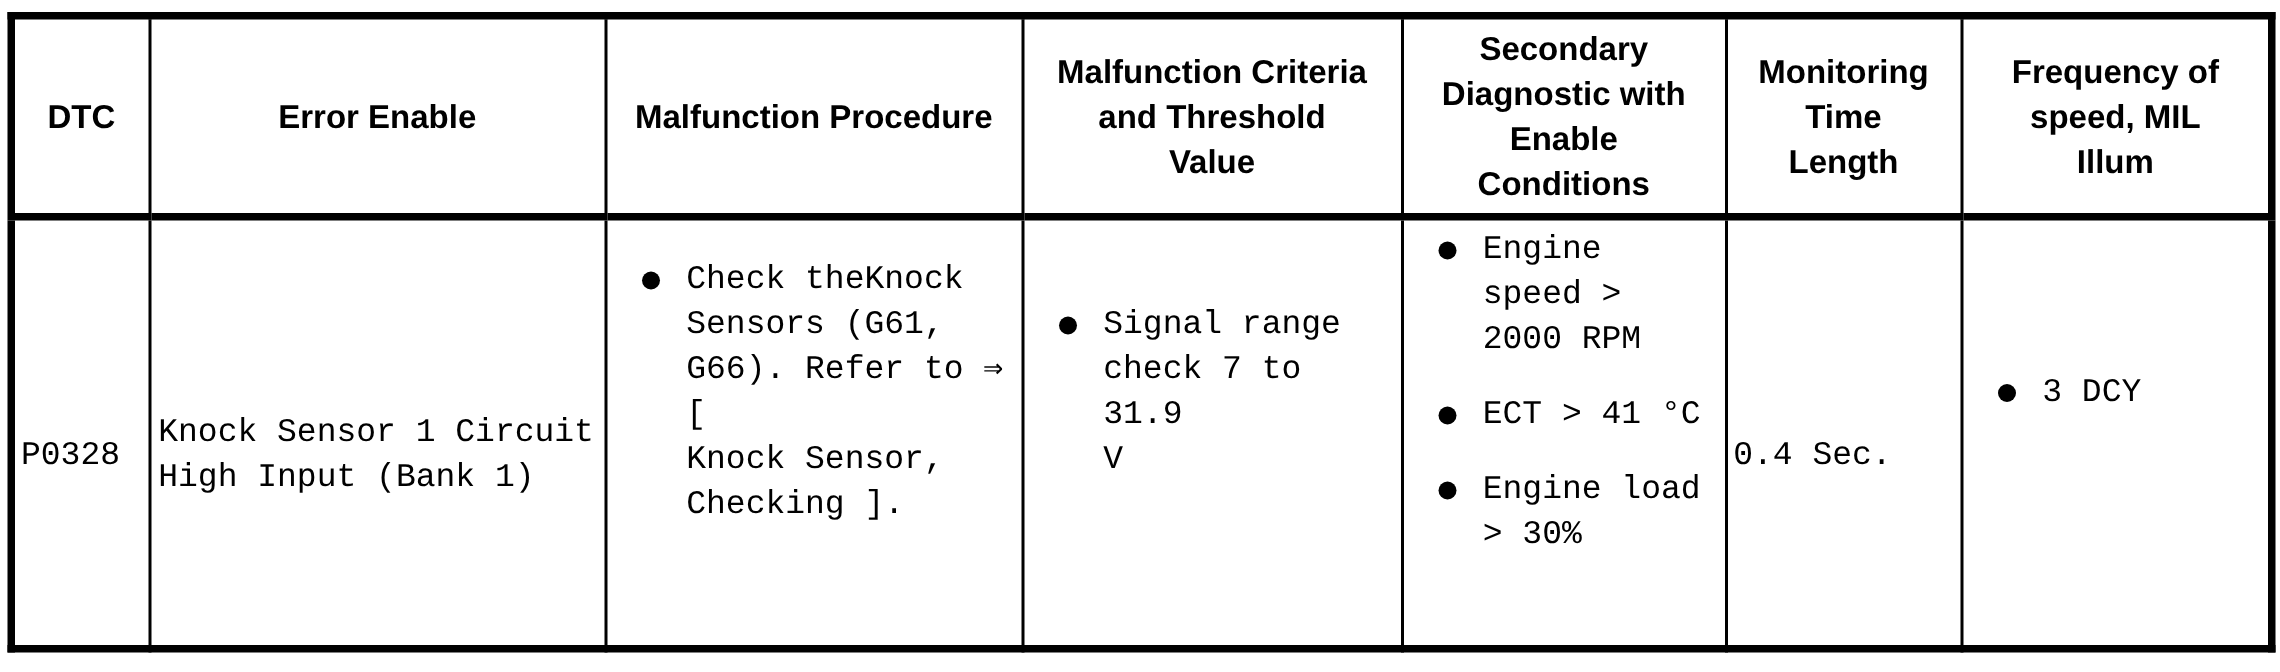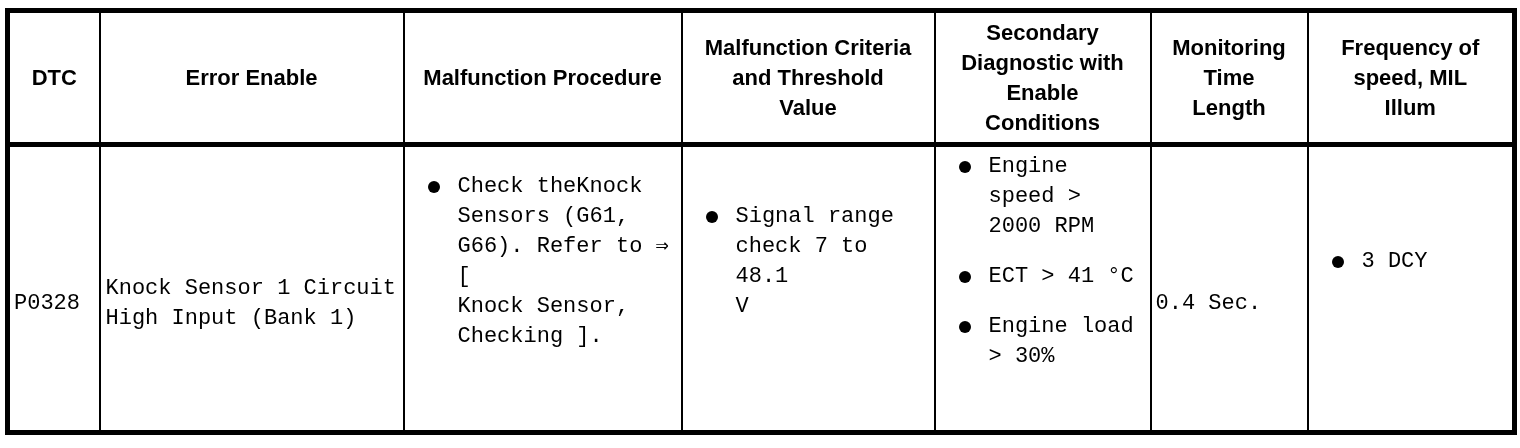--- a/index.html
+++ b/index.html
@@ -125,21 +125,21 @@
         </td>
         <td class="cell-diag">
           <ul class="bullet-list"><li><span class="bullet-dot"></span><span class="li-text">Check theKnock
 Sensors (G61,
 G66). Refer to ⇒ [
 Knock Sensor,
 Checking ].</span></li></ul>
         </td>
         <td class="cell-malf">
           <ul class="bullet-list"><li><span class="bullet-dot"></span><span class="li-text">Signal range
-check 7 to 48.1
+check 7 to 31.9
 V</span></li></ul>
         </td>
         <td class="cell-sec">
           <ul class="bullet-list"><li><span class="bullet-dot"></span><span class="li-text">Engine
 speed &gt;
 2000 RPM</span></li><li><span class="bullet-dot"></span><span class="li-text">ECT &gt; 41 °C</span></li><li><span class="bullet-dot"></span><span class="li-text">Engine load
 &gt; 30%</span></li></ul>
         </td>
         <td class="cell-monitoring">
           <span>0.4 Sec.</span>

